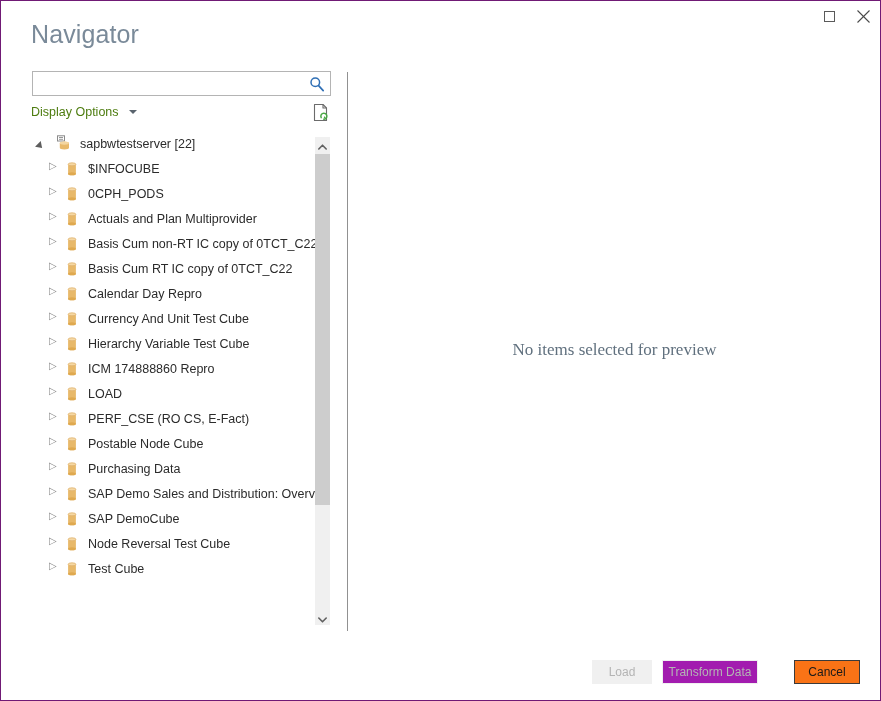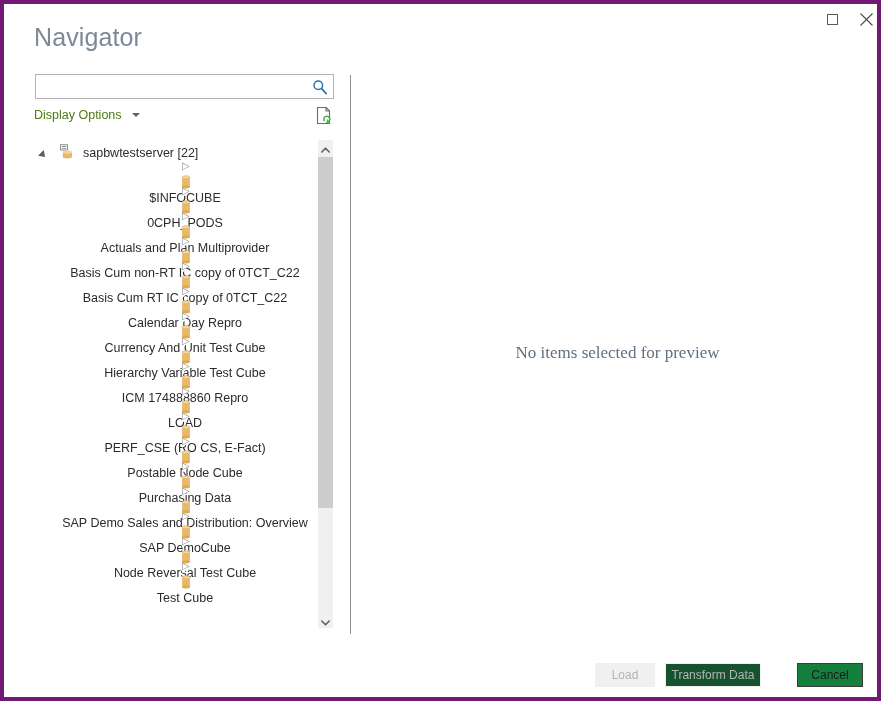--- a/index.html
+++ b/index.html
@@ -14,21 +14,21 @@
     -webkit-font-smoothing: antialiased;
   }
 
   #window {
     position: absolute;
     left: 0; top: 0;
     width: 881px;
     height: 701px;
     box-sizing: border-box;
     background: #ffffff;
-    border: 4px solid #701a75;
+    border: 1px solid #701a75;
     overflow: hidden;
   }
 
   
   #titlebar {
     position: absolute;
     left: 0; top: 0;
     width: 881px;
     height: 60px;
   }
@@ -116,35 +116,35 @@
     top: 102px;
     width: 18px;
     height: 19px;
     cursor: default;
   }
 
   
   #tree-area {
     position: absolute;
     left: 31px;
-    top: 136px;
+    top: 130px;
     width: 283px;
     height: 498px;
     overflow: hidden;
   }
   .tree-row {
     position: relative;
     height: 25px;
     display: flex;
     align-items: center;
     white-space: nowrap;
     cursor: default;
   }
   .tree-row.root { padding-left: 5px; }
-  .tree-row.child { padding-left: 17px; flex-direction: column; }
+  .tree-row.child { padding-left: 17px; }
 
   .twisty-collapsed {
     flex: 0 0 auto;
     width: 0; height: 0;
     border-top: 4.5px solid transparent;
     border-bottom: 4.5px solid transparent;
     border-left: 6px solid transparent;
     box-sizing: border-box;
     position: relative;
   }
@@ -286,28 +286,28 @@
   #btn-load {
     right: 228px;
     width: 60px;
     background: #f0f0f0;
     border: 1px solid #f0f0f0;
     color: #b4b4b4;
   }
   #btn-transform {
     right: 122px;
     width: 96px;
-    background: #14532d;
+    background: #a21caf;
     border: 1px solid #f0f0f0;
     color: #b4b4b4;
   }
   #btn-cancel {
     right: 20px;
     width: 66px;
-    background: #15803d;
+    background: #f97316;
     border: 1px solid #3b3b3b;
     color: #1a1a1a;
   }
 </style>
 </head>
 <body>
 
 <div id="window">
 
   <div id="titlebar">

